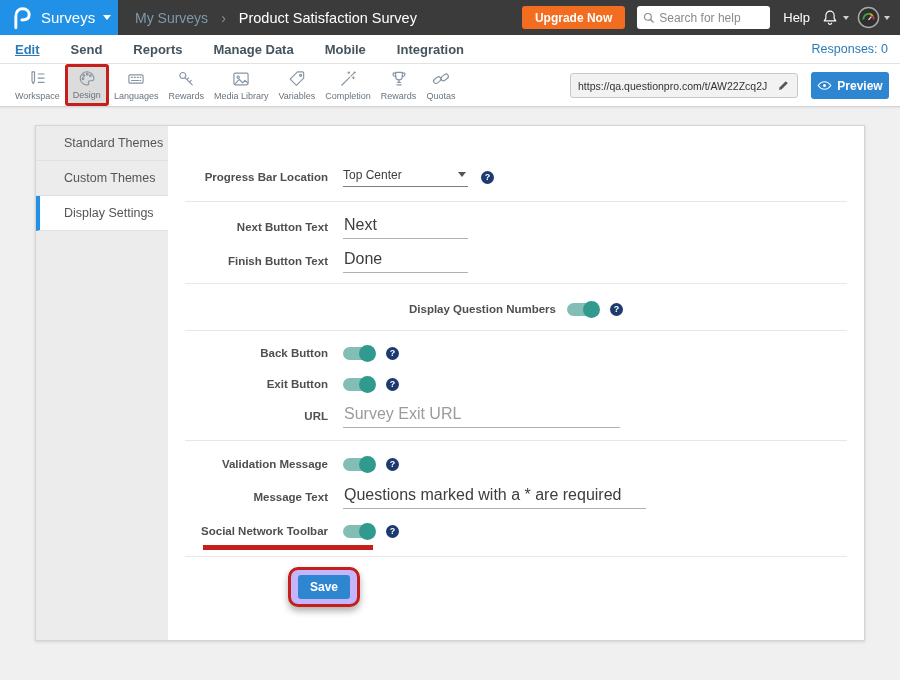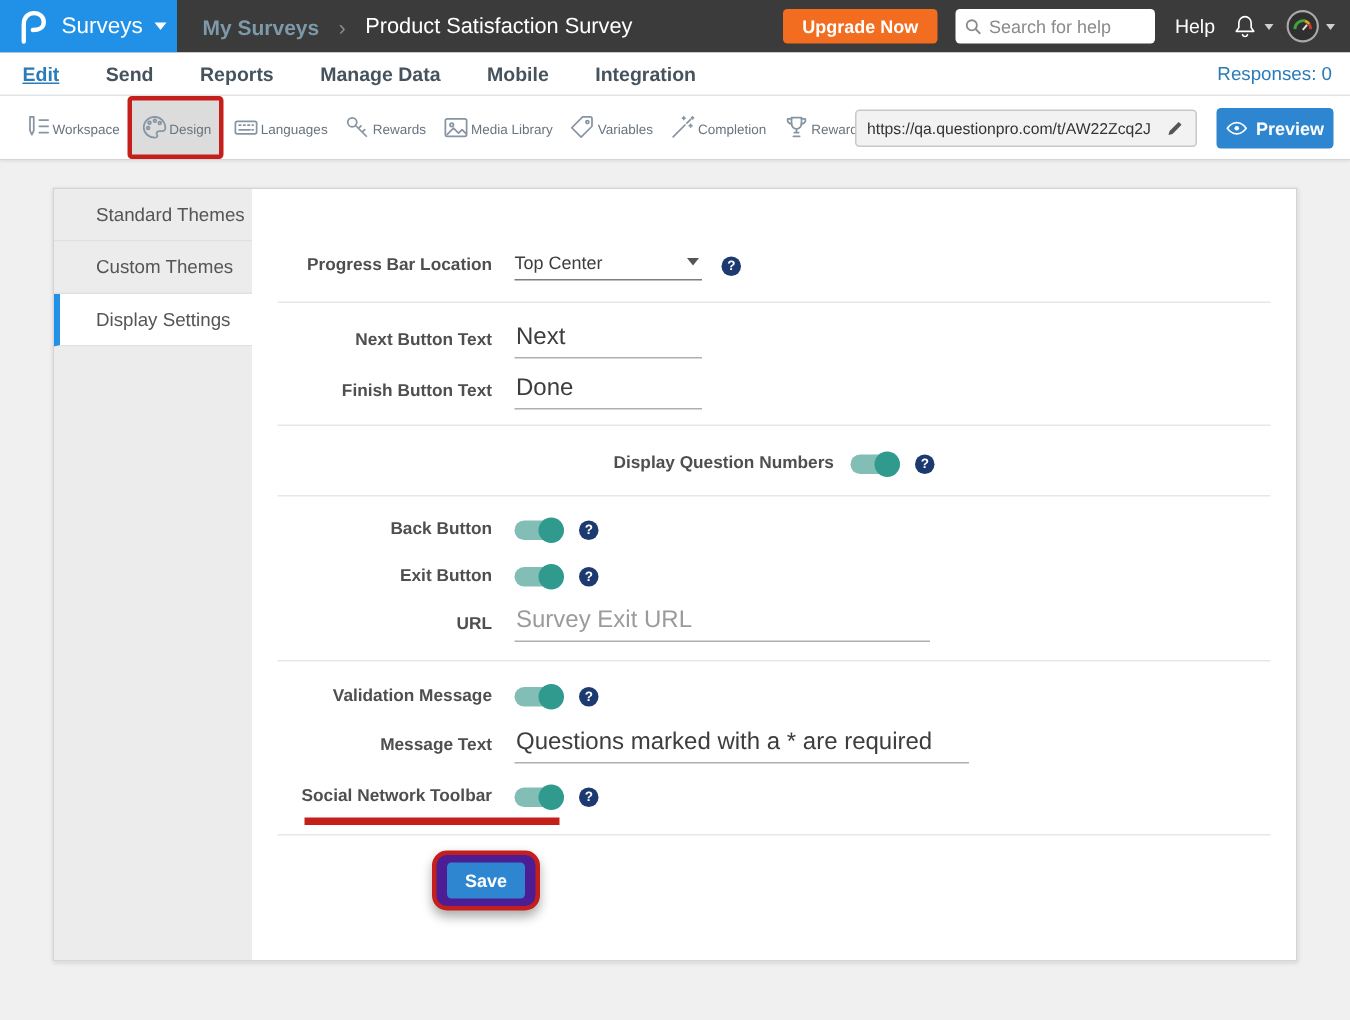--- a/index.html
+++ b/index.html
@@ -4,41 +4,41 @@
 <style>
   * { box-sizing: border-box; margin: 0; padding: 0; }
   html,body { width:900px; height:680px; overflow:hidden; font-family:"Liberation Sans", sans-serif; background:#f0f0f1; }
 
   
   .topbar { position:absolute; left:0; top:0; width:900px; height:35px; background:#3b3b3b; display:flex; align-items:center; }
   .brand { width:118px; height:35px; background:#2191e8; display:flex; align-items:center; padding-left:11px; flex:0 0 auto; }
   .brand-label { color:#fff; font-size:15px; margin-left:9px; }
   .caret-down { width:0; height:0; border-left:4.5px solid transparent; border-right:4.5px solid transparent; border-top:5px solid #fff; margin-left:8px; }
   .caret-sm { border-left-width:3.5px; border-right-width:3.5px; border-top-width:4px; border-top-color:#cfcfcf; margin-left:4px; }
-  .crumb-section { color:#7d99aa; font-size:14px; margin-left:17px;font-weight:bold; }
+  .crumb-section { color:#7d99aa; font-size:14px; margin-left:17px; }
   .crumb-sep { color:#8f8f8f; font-size:14px; margin:0 13px; }
   .crumb-title { color:#fff; font-size:14.5px; }
   .topbar-right { margin-left:auto; display:flex; align-items:center; padding-right:10px; }
   .upgrade-btn { background:#f26d1f; color:#fff; font-size:12px; font-weight:bold; border:none; border-radius:3px; height:23px; padding:0 13px; cursor:pointer; }
   .help-search { width:133px; height:23px; background:#fff; border:none; border-radius:3px; margin-left:12px; display:flex; align-items:center; padding:0 6px; }
   .help-search input { border:none; outline:none; width:105px; font-size:12px; color:#444; margin-left:4px; font-family:"Liberation Sans", sans-serif; }
   .help-search input::placeholder { color:#8a8a8a; }
   .help-label { color:#fff; font-size:13px; margin-left:13px; }
   .bell-wrap { display:flex; align-items:center; margin-left:11px; }
   .avatar-wrap { display:flex; align-items:center; margin-left:8px; }
 
   
   .menubar { position:absolute; left:0; top:35px; width:900px; height:29px; background:#fff; border-bottom:1px solid #e3e3e3; display:flex; align-items:center; padding-left:15px; }
   .menu-item { font-size:13px; font-weight:bold; color:#45535e; margin-right:31px; cursor:pointer; }
   .menu-item.active { color:#2b7bb9; text-decoration:underline; }
   .responses { position:absolute; right:12px; color:#2b7bb9; font-size:12.5px; }
 
   
   .toolbar { position:absolute; left:0; top:64px; width:900px; height:43px; background:#fff; border-bottom:1px solid #d4d4d4; box-shadow:0 1px 2px rgba(0,0,0,.07); display:flex; align-items:center; padding-left:10px; }
-  .tool { height:42px; display:flex; flex-direction:row; align-items:center; justify-content:center; padding:2px 5px 3px; cursor:pointer; }
+  .tool { height:42px; display:flex; flex-direction:column; align-items:center; justify-content:center; padding:2px 5px 3px; cursor:pointer; }
   .tool svg { stroke:#8794a3; fill:none; stroke-width:1.4; stroke-linecap:round; stroke-linejoin:round; }
   .tool-label { font-size:9px; color:#68747f; margin-top:2px; white-space:nowrap; }
   .tool.active { background:#dcdcdc; border:3px solid #c41f1a; border-radius:3px; }
   .urlwrap { position:absolute; right:102px; top:9px; width:228px; height:25px; background:#f2f2f2; border:1px solid #c8c8c8; border-radius:3px; display:flex; align-items:center; padding:0 7px; }
   .url-text { flex:1; font-size:10.5px; color:#333; white-space:nowrap; overflow:hidden; }
   .preview-btn { position:absolute; right:11px; top:8px; width:78px; height:27px; background:#2e86d1; border:none; border-radius:3px; color:#fff; font-size:12px; font-weight:bold; display:flex; align-items:center; justify-content:center; gap:5px; cursor:pointer; }
 
   
   .card { position:absolute; left:35px; top:125px; width:830px; height:516px; background:#fff; border:1px solid #d4d4d4; box-shadow:0 1px 3px rgba(0,0,0,.12); }
   .side { position:absolute; left:0; top:0; bottom:0; width:132px; background:#ececec; }
@@ -54,21 +54,21 @@
   .uline-input.w-url { width:277px; }
   .uline-input.w-msg { width:303px; }
   .select-box { width:125px; border-bottom:1px solid #7d7d7d; display:flex; align-items:center; padding-bottom:4px; cursor:pointer; }
   .select-value { flex:1; font-size:12px; color:#3d3d3d; }
   .select-caret { width:0; height:0; border-left:4px solid transparent; border-right:4px solid transparent; border-top:5px solid #555; margin-right:2px; }
   .qhelp { width:13px; height:13px; border-radius:50%; background:#1d3a70; color:#fff; font-size:9px; font-weight:bold; display:inline-flex; align-items:center; justify-content:center; margin-left:13px; cursor:pointer; flex:0 0 auto; }
   .toggle { position:relative; width:30px; height:13px; background:#82bdb6; border-radius:7px; cursor:pointer; flex:0 0 auto; }
   .toggle .knob { position:absolute; right:-3px; top:-2px; width:17px; height:17px; border-radius:50%; background:#2f9a8d; }
 
   .red-underline { height:5px; background:#c41f1a; width:170px; margin:1px 0 0 18px; }
-  .save-wrap { margin:10px 0 0 103px; display:inline-block; border:3.5px solid #c41f1a; border-radius:10px; padding:5px 7px; background:#4c1d95; box-shadow:0 4px 7px rgba(0,0,0,.32); }
+  .save-wrap { margin:10px 0 0 103px; display:inline-block; border:3.5px solid #c41f1a; border-radius:10px; padding:5px 7px; background:#c4b5fd; box-shadow:0 4px 7px rgba(0,0,0,.32); }
   .save-btn { width:52px; height:24px; background:#2e86d1; border:none; border-radius:3px; color:#fff; font-size:12px; font-weight:bold; cursor:pointer; }
 
   .sp38 { height:38px; } .mb11 { margin-bottom:11px; } .mt12 { margin-top:12px; }
   .mt8 { margin-top:8px; } .mb9 { margin-bottom:9px; } .mt9 { margin-top:9px; }
   .mt5 { margin-top:5px; } .mt6 { margin-top:6px; }
   .mt10 { margin-top:10px; } .mt7 { margin-top:7px; } .mb8 { margin-bottom:8px;justify-content:center; }
 </style>
 </head>
 <body>
 

